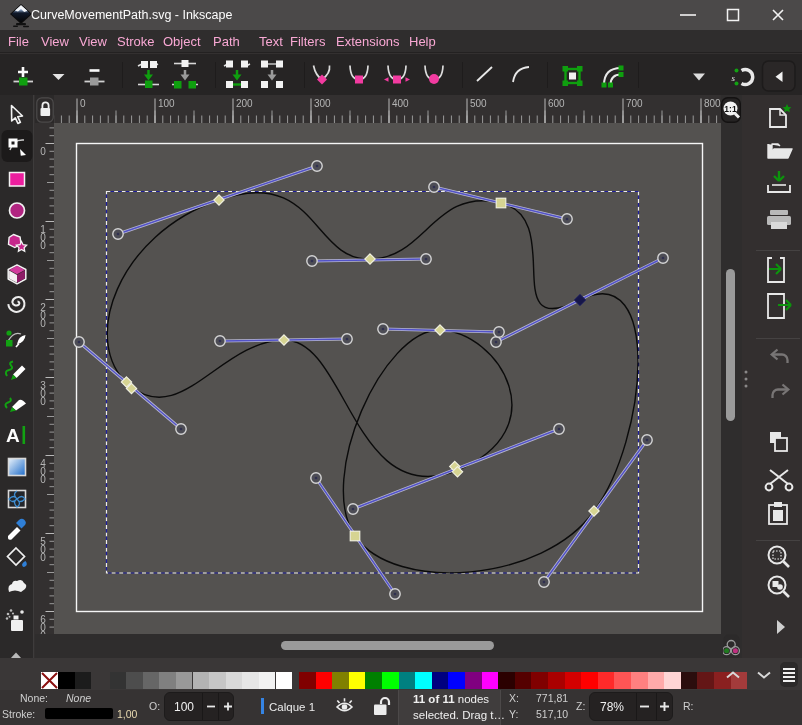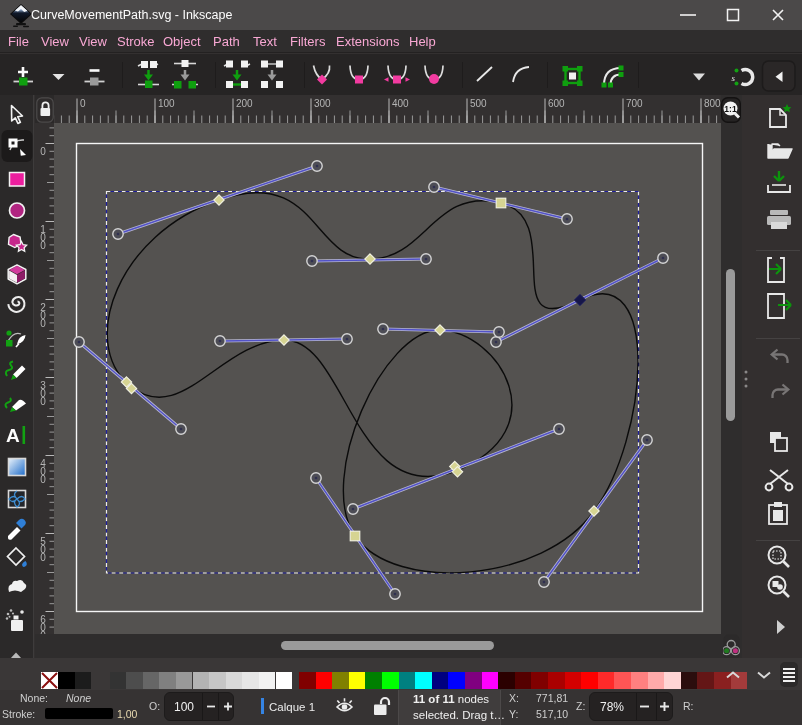--- a/index.html
+++ b/index.html
@@ -58,21 +58,21 @@
     <rect x="57.5" y="9.5" width="11" height="11" fill="none" stroke="#f2f2f2" stroke-width="1.5"></rect>
     <path d="M103 10 L113 20 M113 10 L103 20" stroke="#f2f2f2" stroke-width="1.6"></path>
   </svg>
   <div class="abs" id="menubar"></div>
   <div class="menu-item" style="left:8px;top:34px">File</div>
   <div class="menu-item" style="left:41px;top:34px">View</div>
   <div class="menu-item" style="left:79px;top:34px">View</div>
   <div class="menu-item" style="left:117px;top:34px">Stroke</div>
   <div class="menu-item" style="left:163px;top:34px">Object</div>
   <div class="menu-item" style="left:213px;top:34px">Path</div>
-  <div class="menu-item" style="left:253px;top:34px">Text</div>
+  <div class="menu-item" style="left:259px;top:34px">Text</div>
   <div class="menu-item" style="left:290px;top:34px">Filters</div>
   <div class="menu-item" style="left:336px;top:34px">Extensions</div>
   <div class="menu-item" style="left:409px;top:34px">Help</div>
   <div class="abs" id="toolbar"></div>
   <svg class="abs" style="left:0;top:54px" width="802" height="41" viewBox="0 0 802 41">
     <g stroke="#1e1c1c" stroke-width="1">
       <path d="M122.5 8 V34 M215.5 8 V34 M304.5 8 V34 M462.5 8 V34 M547.5 8 V34 M638.5 8 V34"></path>
     </g>
 
     <g>

